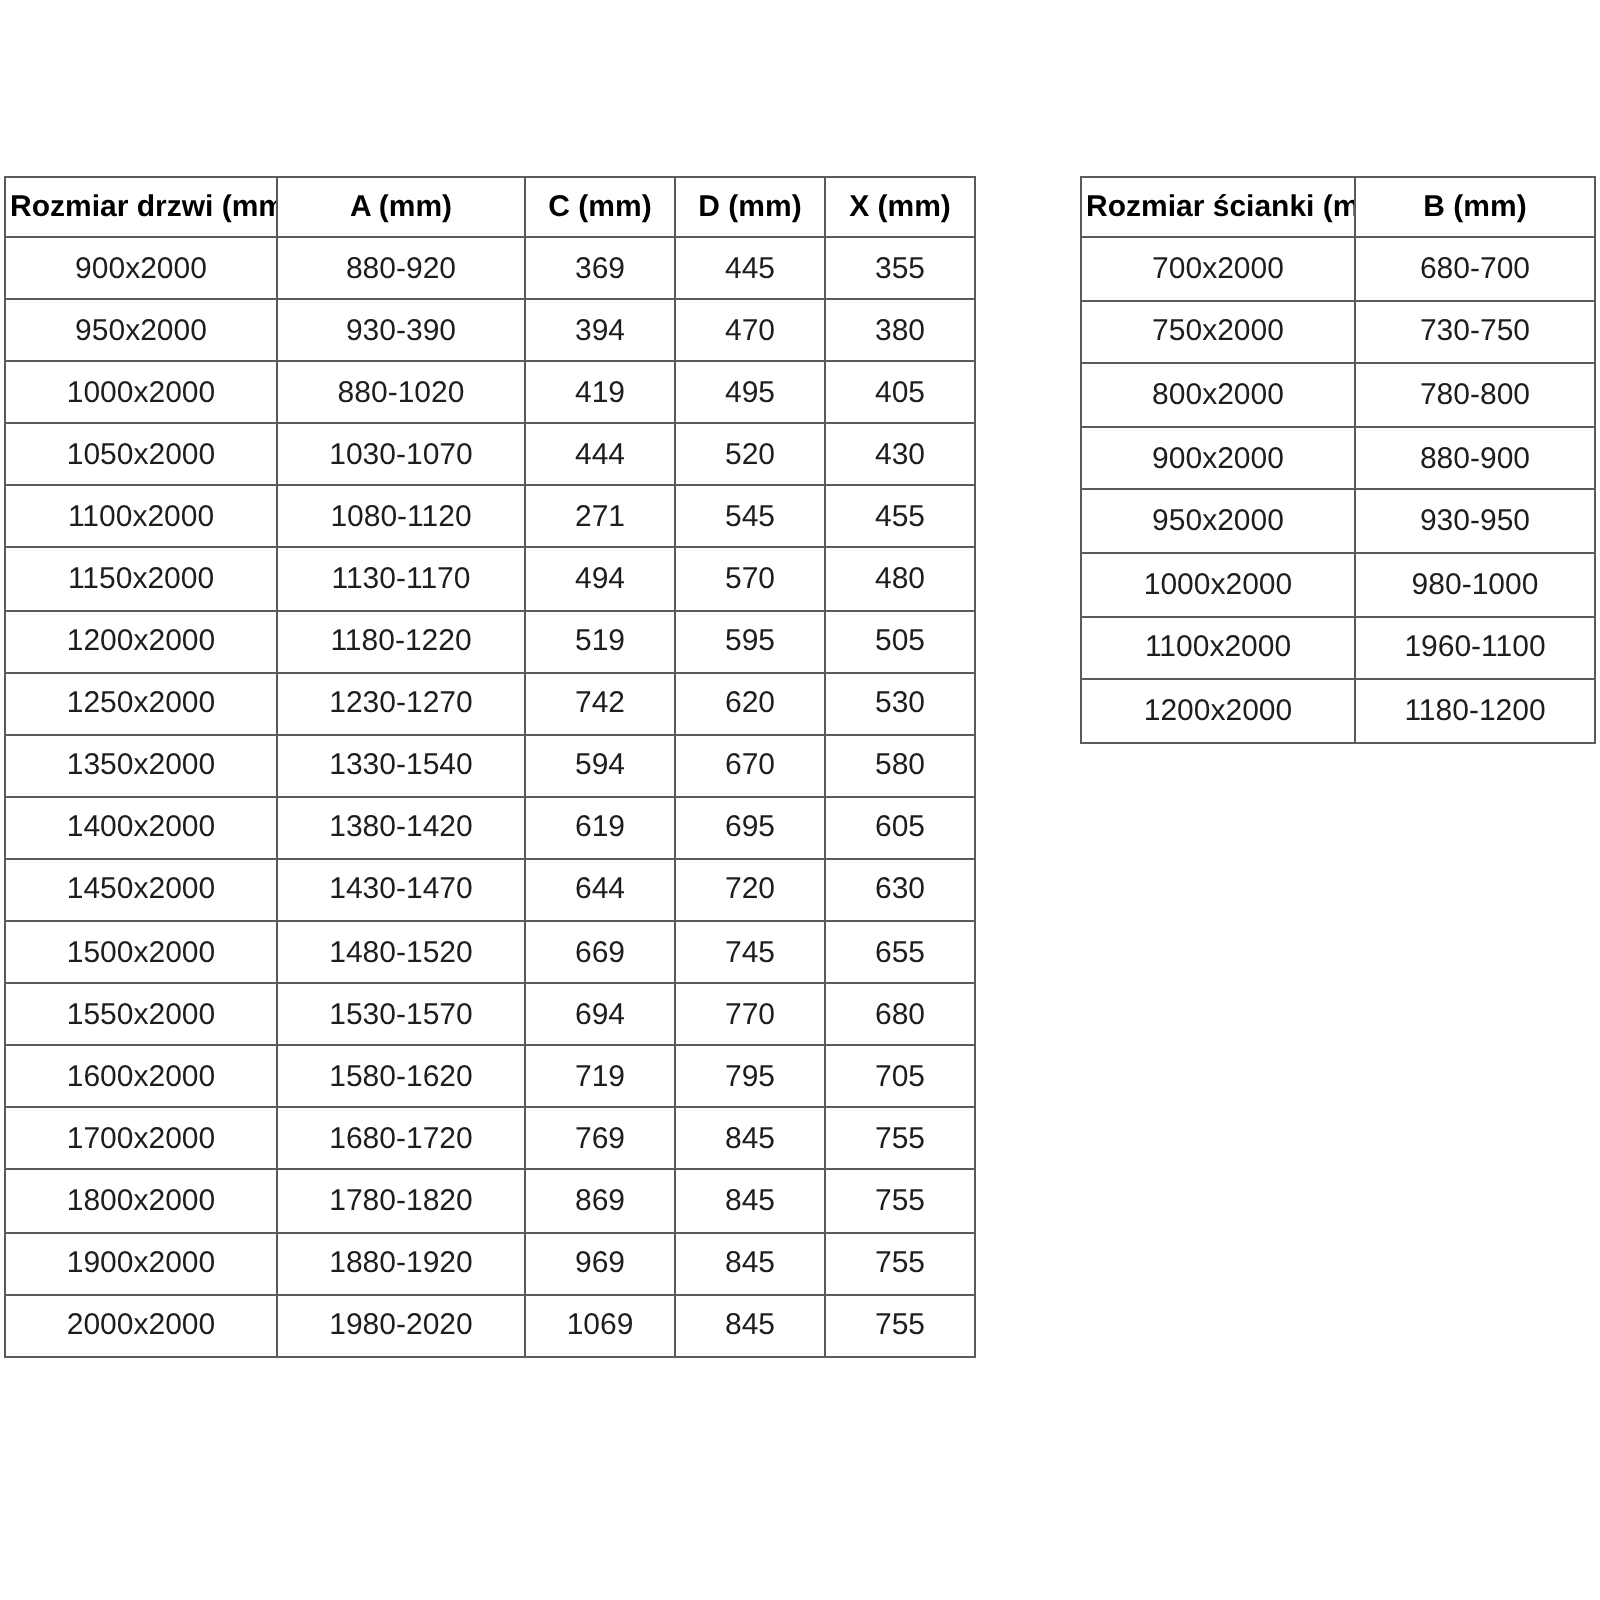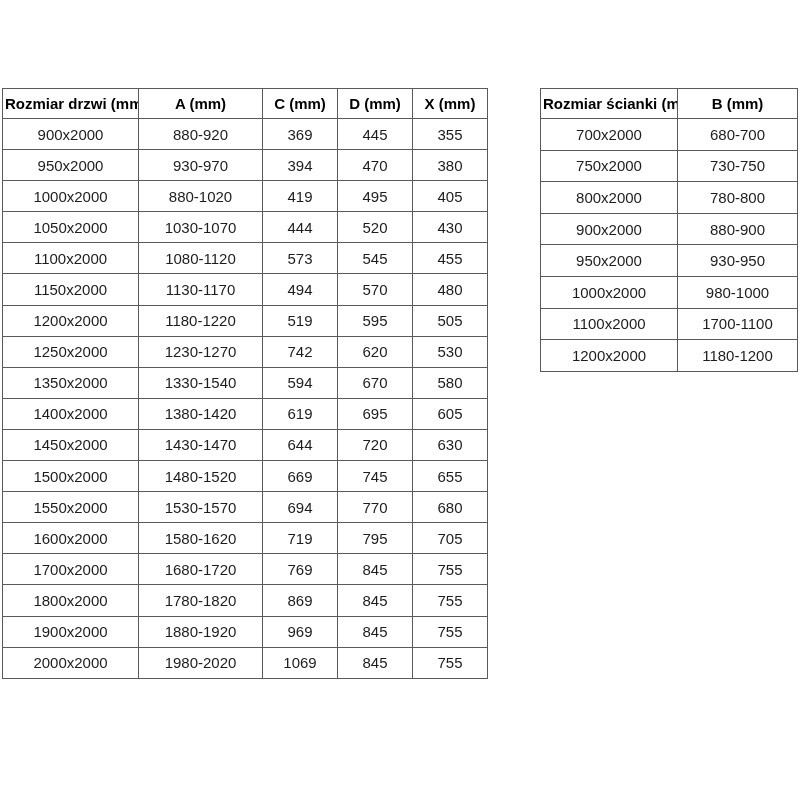--- a/index.html
+++ b/index.html
@@ -84,21 +84,21 @@
     <tbody>
         <tr>
           <td>900x2000</td>
           <td>880-920</td>
           <td>369</td>
           <td>445</td>
           <td>355</td>
         </tr>
         <tr>
           <td>950x2000</td>
-          <td>930-970</td>
+          <td>930-390</td>
           <td>394</td>
           <td>470</td>
           <td>380</td>
         </tr>
         <tr>
           <td>1000x2000</td>
           <td>880-1020</td>
           <td>419</td>
           <td>495</td>
           <td>405</td>
@@ -106,21 +106,21 @@
         <tr>
           <td>1050x2000</td>
           <td>1030-1070</td>
           <td>444</td>
           <td>520</td>
           <td>430</td>
         </tr>
         <tr>
           <td>1100x2000</td>
           <td>1080-1120</td>
-          <td>573</td>
+          <td>271</td>
           <td>545</td>
           <td>455</td>
         </tr>
         <tr>
           <td>1150x2000</td>
           <td>1130-1170</td>
           <td>494</td>
           <td>570</td>
           <td>480</td>
         </tr>
@@ -242,21 +242,21 @@
         <tr>
           <td>950x2000</td>
           <td>930-950</td>
         </tr>
         <tr>
           <td>1000x2000</td>
           <td>980-1000</td>
         </tr>
         <tr>
           <td>1100x2000</td>
-          <td>1700-1100</td>
+          <td>1960-1100</td>
         </tr>
         <tr>
           <td>1200x2000</td>
           <td>1180-1200</td>
         </tr>
       </tbody>
   </table>
 
 </div>
 

